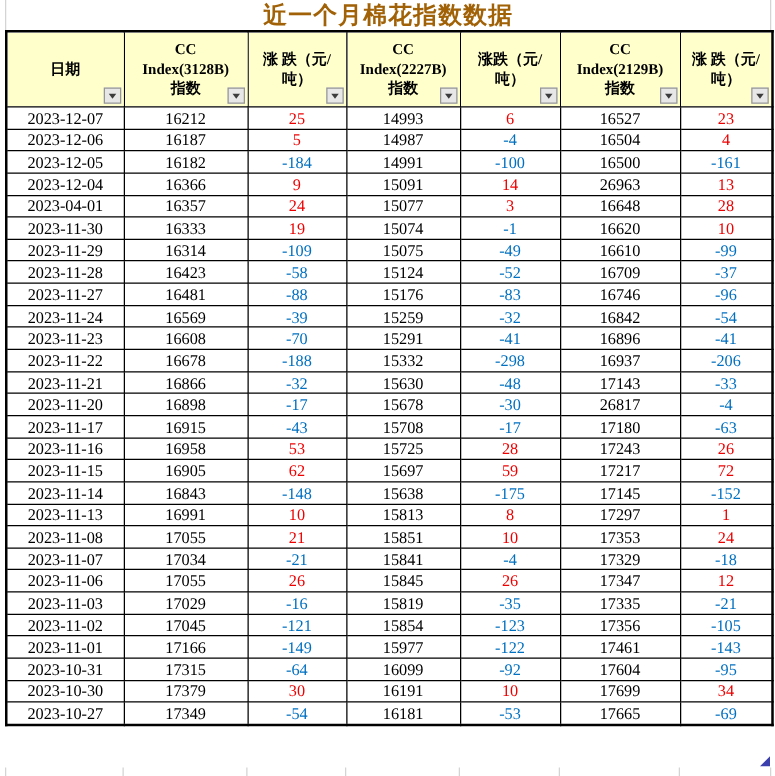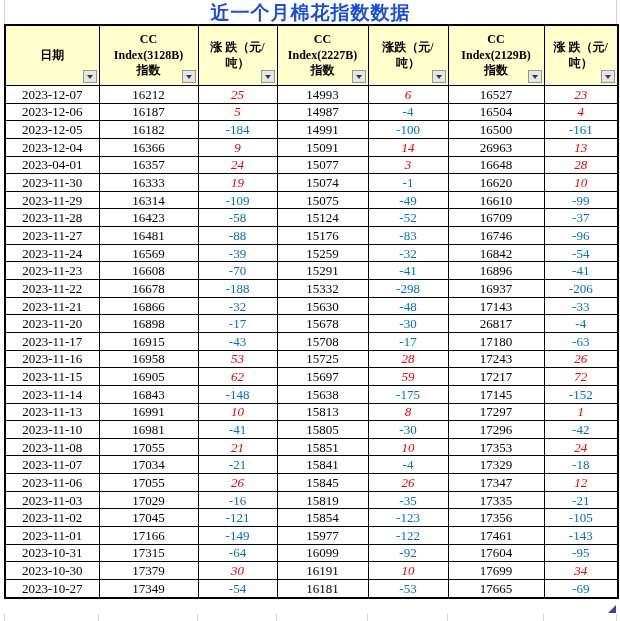--- a/index.html
+++ b/index.html
@@ -5,21 +5,21 @@
   html, body { margin:0; padding:0; }
   body {
     width:620px; height:621px; background:#ffffff; position:relative;
     font-family:"Liberation Serif","DejaVu Serif",serif;
     overflow:hidden;
   }
   .title {
     position:absolute; left:4px; top:0; width:613px; height:40px;
     text-align:center; line-height:24px;
     font-family:"DejaVu Serif","Liberation Serif",serif;
-    font-weight:bold; font-size:19px; letter-spacing:1px; color:#1d4ed8;
+    font-weight:bold; font-size:19px; letter-spacing:1px; color:#a16207;
   }
   
   .stub {
     position:absolute; width:1px; background:#d4d4d4;
   }
   table.sheet {
     position:absolute; left:4px; top:24px; width:613px;
     border-collapse:collapse; table-layout:fixed;
     border:2px solid #000;
   }
@@ -40,21 +40,21 @@
     position:absolute; right:2px; bottom:2px; width:14px; height:13px;
     background:#e7e7e7; border:1px solid #969696; box-sizing:border-box;
     display:flex; align-items:center; justify-content:center; cursor:pointer;
   }
   .filter-btn .tri {
     width:0; height:0;
     border-left:3px solid transparent; border-right:3px solid transparent;
     border-top:4px solid #3c3c3c;
   }
   tbody td { height:16.65px; font-size:13px; color:#000; background:#fff; line-height:1; }
-  tbody td.pos { color:var(--pos,#ee0000);font-style:italic; }
+  tbody td.pos { color:var(--pos,#ee0000); }
   tbody td.neg { color:var(--neg,#0070c0); }
   .fill-handle {
     position:absolute; left:608px; top:605px; width:0; height:0;
     border-bottom:8px solid #3b3fae; border-left:8px solid transparent;
   }
 </style>
 </head>
 <body>
 
 <div class="title">近一个月棉花指数数据</div>
@@ -293,29 +293,20 @@
       <tr>
         <td>2023-11-13</td>
         <td>16991</td>
         <td class="pos">10</td>
         <td>15813</td>
         <td class="pos">8</td>
         <td>17297</td>
         <td class="pos">1</td>
       </tr>
       <tr>
-        <td>2023-11-10</td>
-        <td>16981</td>
-        <td class="neg">-41</td>
-        <td>15805</td>
-        <td class="neg">-30</td>
-        <td>17296</td>
-        <td class="neg">-42</td>
-      </tr>
-      <tr>
         <td>2023-11-08</td>
         <td>17055</td>
         <td class="pos">21</td>
         <td>15851</td>
         <td class="pos">10</td>
         <td>17353</td>
         <td class="pos">24</td>
       </tr>
       <tr>
         <td>2023-11-07</td>

